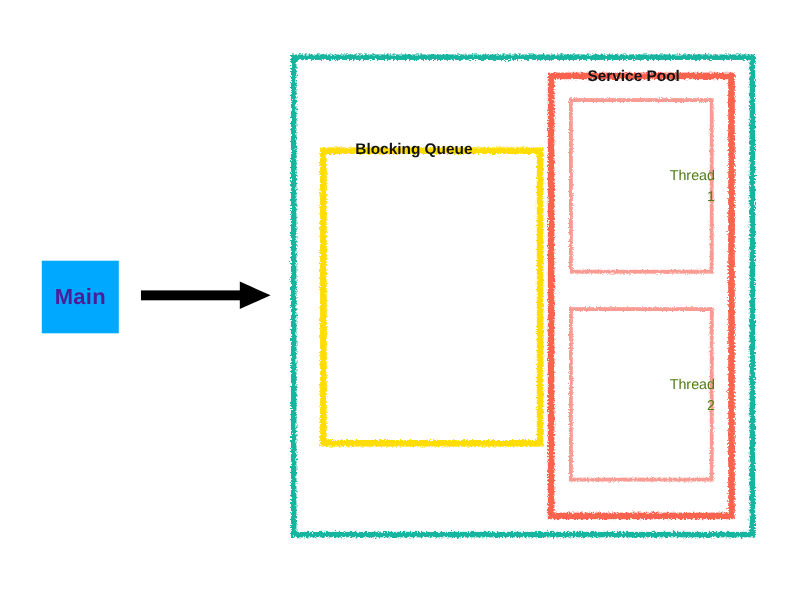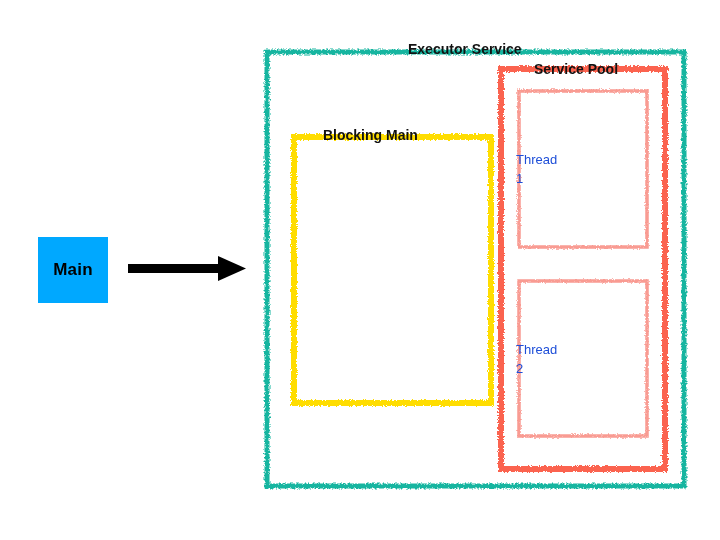--- a/index.html
+++ b/index.html
@@ -24,22 +24,22 @@
     left: 38px;
     top: 237px;
     width: 70px;
     height: 66px;
     background: #00a8ff;
     display: flex;
     align-items: center;
     justify-content: center;
   }
   .main-box .main-label {
-    color: #000000;
-    font-size: 17px;
+    color: #4c1d95;
+    font-size: 20px;
     font-weight: bold;
     letter-spacing: 0.2px;
     text-align: center;
   }
 
   
   .arrow {
     position: absolute;
     left: 128px;
     top: 252px;
@@ -77,22 +77,22 @@
     background: transparent;
   }
   .title-executor  { left: 408px; top: 41px; }
   .title-queue     { left: 323px; top: 127px; }
   .title-pool      { left: 534px; top: 61px; }
 
   
   .thread-label {
     position: absolute;
     width: 134px;
-    text-align: left;
-    color: #1d4ed8;
+    text-align: right;
+    color: #4d7c0f;
     font-size: 13px;
     font-weight: normal;
     line-height: 19px;
     white-space: pre-line;
   }
   .thread1-label { left: 516px; top: 150px; }
   .thread2-label { left: 516px; top: 340px; }
 </style>
 </head>
 <body>
@@ -165,23 +165,22 @@
       <defs>
         <filter id="roughPink2" x="-6%" y="-6%" width="112%" height="112%">
           <feTurbulence type="fractalNoise" baseFrequency="0.65" numOctaves="3" seed="58" result="n5"></feTurbulence>
           <feDisplacementMap in="SourceGraphic" in2="n5" scale="3" xChannelSelector="R" yChannelSelector="G"></feDisplacementMap>
         </filter>
       </defs>
       <rect x="3" y="3" width="128" height="155" fill="none" stroke="#f99b92" stroke-width="3.5" filter="url(#roughPink2)"></rect>
     </svg>
   </div>
 
-  <div class="box-title title-executor">Executor Service</div>
 
-  <div class="box-title title-queue">Blocking Main</div>
+  <div class="box-title title-queue">Blocking Queue</div>
 
   <div class="box-title title-pool">Service Pool</div>
 
   <div class="thread-label thread1-label">Thread
 1</div>
 
   <div class="thread-label thread2-label">Thread
 2</div>
 
 </div>

